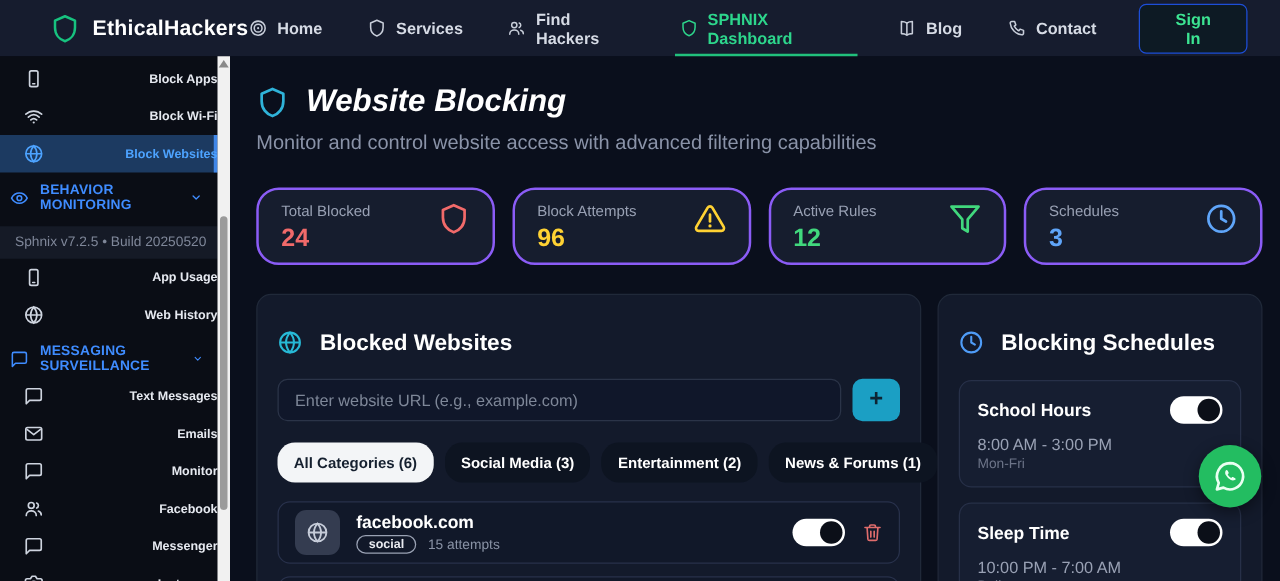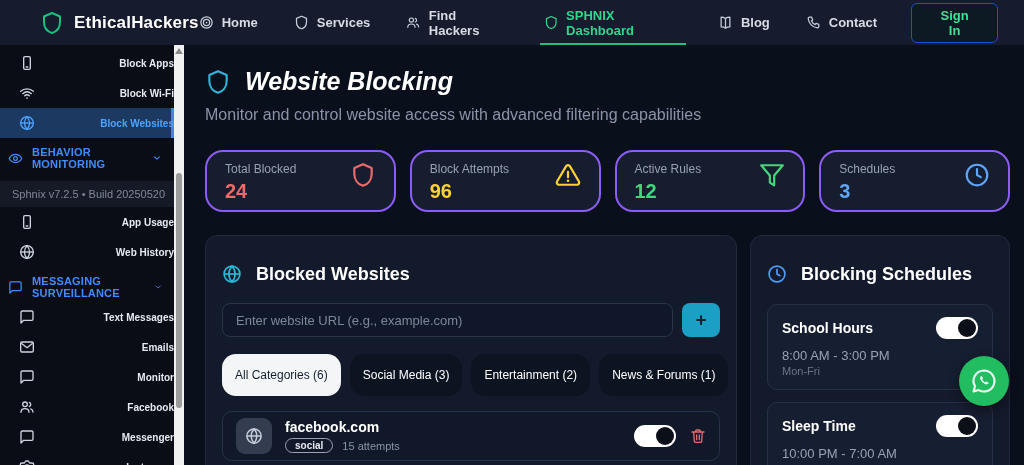--- a/index.html
+++ b/index.html
@@ -64,21 +64,21 @@
   .panel-left .panel-header .ic { color:#27b9d6; }
   .panel-right .panel-header .ic { color:#4f9cf7; }
   .panel-header h2 { font-size:18px; font-weight:bold; color:#fff; }
 
   .add-row { display:flex; gap:9px; margin-top:18px; }
   .url-input { flex:1; height:34px; background:#10172a; border:1px solid #2b3448; border-radius:8px; color:#e8eaf0; padding:0 13px; font-size:13px; font-family:inherit; outline:none; }
   .url-input::placeholder { color:#7e8798; }
   .add-btn { width:38px; height:34px; background:#1b9fc4; border:none; border-radius:8px; color:#0e2433; font-size:19px; font-weight:bold; display:flex; align-items:center; justify-content:center; cursor:pointer; font-family:inherit; }
 
   .chips { display:flex; gap:9px; margin-top:17px; }
-  .chip { height:42px; padding:0 13px; border-radius:14px; background:#0d1421; color:#fff; font-size:12px; font-weight:normal; display:flex; align-items:center; cursor:pointer; border:none; font-family:inherit; white-space:nowrap; }
+  .chip { height:32px; padding:0 13px; border-radius:14px; background:#0d1421; color:#fff; font-size:12px; font-weight:bold; display:flex; align-items:center; cursor:pointer; border:none; font-family:inherit; white-space:nowrap; }
   .chip.active { background:#f3f5f7; color:#15202f; }
 
   .site-row { margin-top:15px; height:50px; background:#111829; border:1px solid #28314b; border-radius:10px; padding:7px 13px; display:flex; align-items:center; gap:13px; }
   .site-avatar { width:36px; height:36px; background:#343c50; border-radius:9px; display:flex; align-items:center; justify-content:center; color:#c6ccd9; flex-shrink:0; }
   .site-avatar .ic { width:18px; height:18px; }
   .site-name { font-size:14px; font-weight:bold; color:#fff; }
   .site-meta { display:flex; align-items:center; gap:9px; margin-top:3px; }
   .badge { border:1px solid #9aa2b4; color:#e8eaf0; font-size:10px; font-weight:bold; border-radius:9px; padding:1px 9px; }
   .attempts { font-size:11px; color:#8a93a6; }
   .row-right { margin-left:auto; display:flex; align-items:center; gap:14px; }

